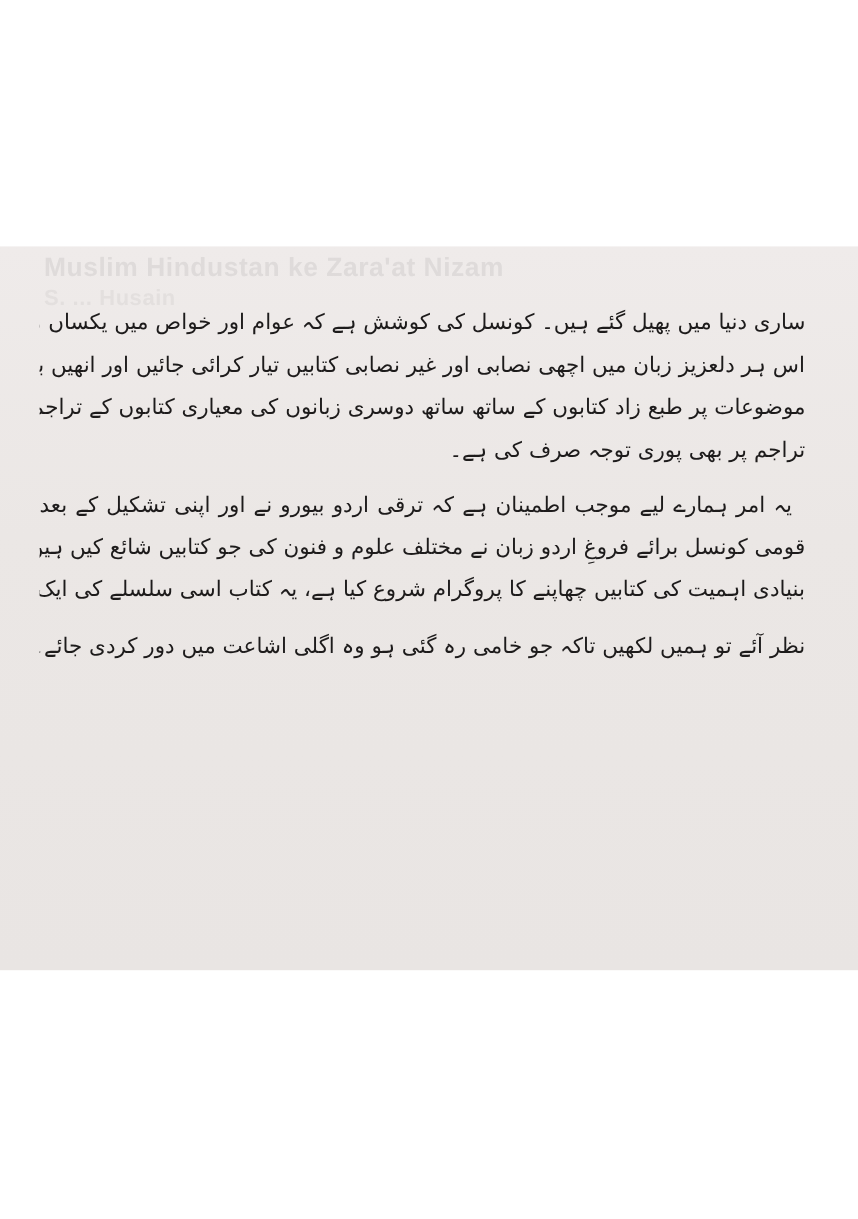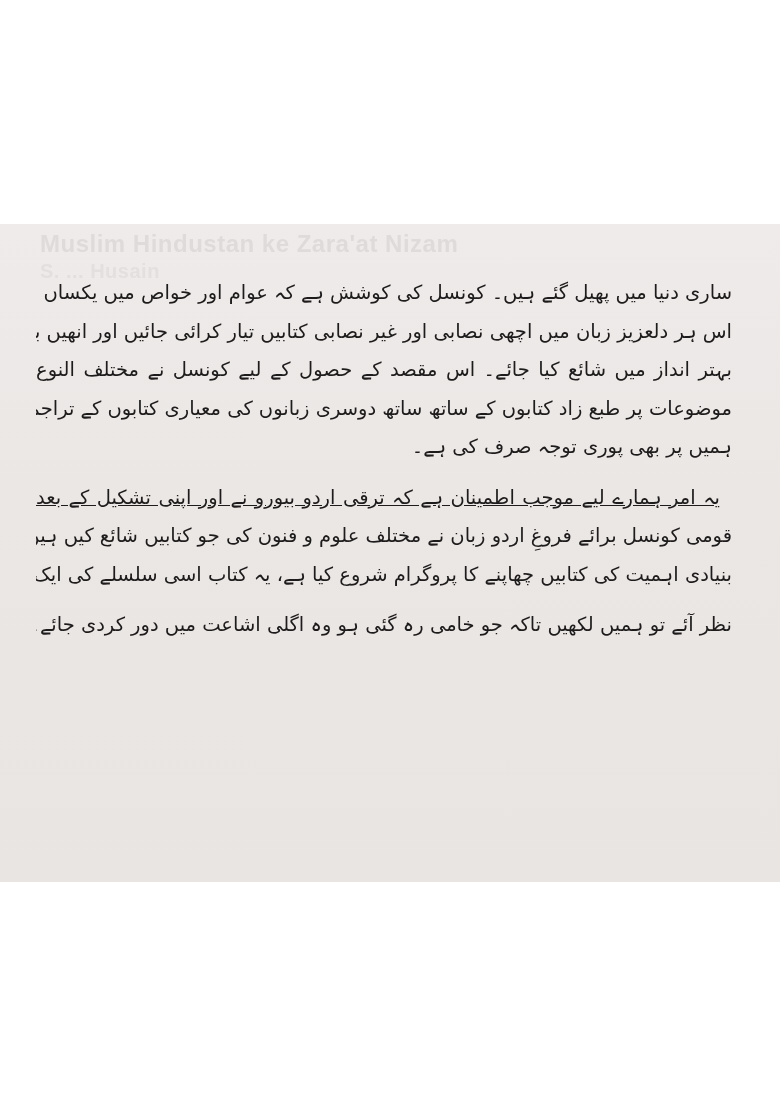--- a/index.html
+++ b/index.html
@@ -47,36 +47,35 @@
     display: block;
     height: 38.5px;
     line-height: 38.5px;
     white-space: nowrap;
     text-align: justify;
     text-align-last: justify;
     overflow: hidden;
   }
   .line.last { text-align-last: right; }
   .para { display: block; margin-bottom: 12px; }
-  .para.indent .line.first { padding-right: 12px; text-decoration: underline; }
+  .para.indent .line.first { padding-right: 12px; }
 </style>
 </head>
 <body>
 
 <div class="page">
   <div class="ghost l1">Muslim Hindustan ke Zara'at Nizam</div>
   <div class="ghost l2">S. ... Husain</div>
 
   <div class="text">
     <div class="para">
       <span class="line first">ساری دنیا میں پھیل گئے ہیں۔ کونسل کی کوشش ہے کہ عوام اور خواص میں یکساں مقبول</span>
       <span class="line">اس ہر دلعزیز زبان میں اچھی نصابی اور غیر نصابی کتابیں تیار کرائی جائیں اور انھیں بہتر سے</span>
-      <span class="line">بہتر انداز میں شائع کیا جائے۔ اس مقصد کے حصول کے لیے کونسل نے مختلف النوع</span>
       <span class="line">موضوعات پر طبع زاد کتابوں کے ساتھ ساتھ دوسری زبانوں کی معیاری کتابوں کے تراجم کی</span>
-      <span class="line last">ہمیں پر بھی پوری توجہ صرف کی ہے۔</span>
+      <span class="line last">تراجم پر بھی پوری توجہ صرف کی ہے۔</span>
     </div>
     <div class="para indent">
       <span class="line first">یہ امر ہمارے لیے موجب اطمینان ہے کہ ترقی اردو بیورو نے اور اپنی تشکیل کے بعد</span>
       <span class="line">قومی کونسل برائے فروغِ اردو زبان نے مختلف علوم و فنون کی جو کتابیں شائع کیں ہیں، اردو</span>
       <span class="line">بنیادی اہمیت کی کتابیں چھاپنے کا پروگرام شروع کیا ہے، یہ کتاب اسی سلسلے کی ایک کڑی ہے</span>
     </div>
     <div class="para indent">
       <span class="line last">نظر آئے تو ہمیں لکھیں تاکہ جو خامی رہ گئی ہو وہ اگلی اشاعت میں دور کردی جائے۔</span>
     </div>
   </div>

